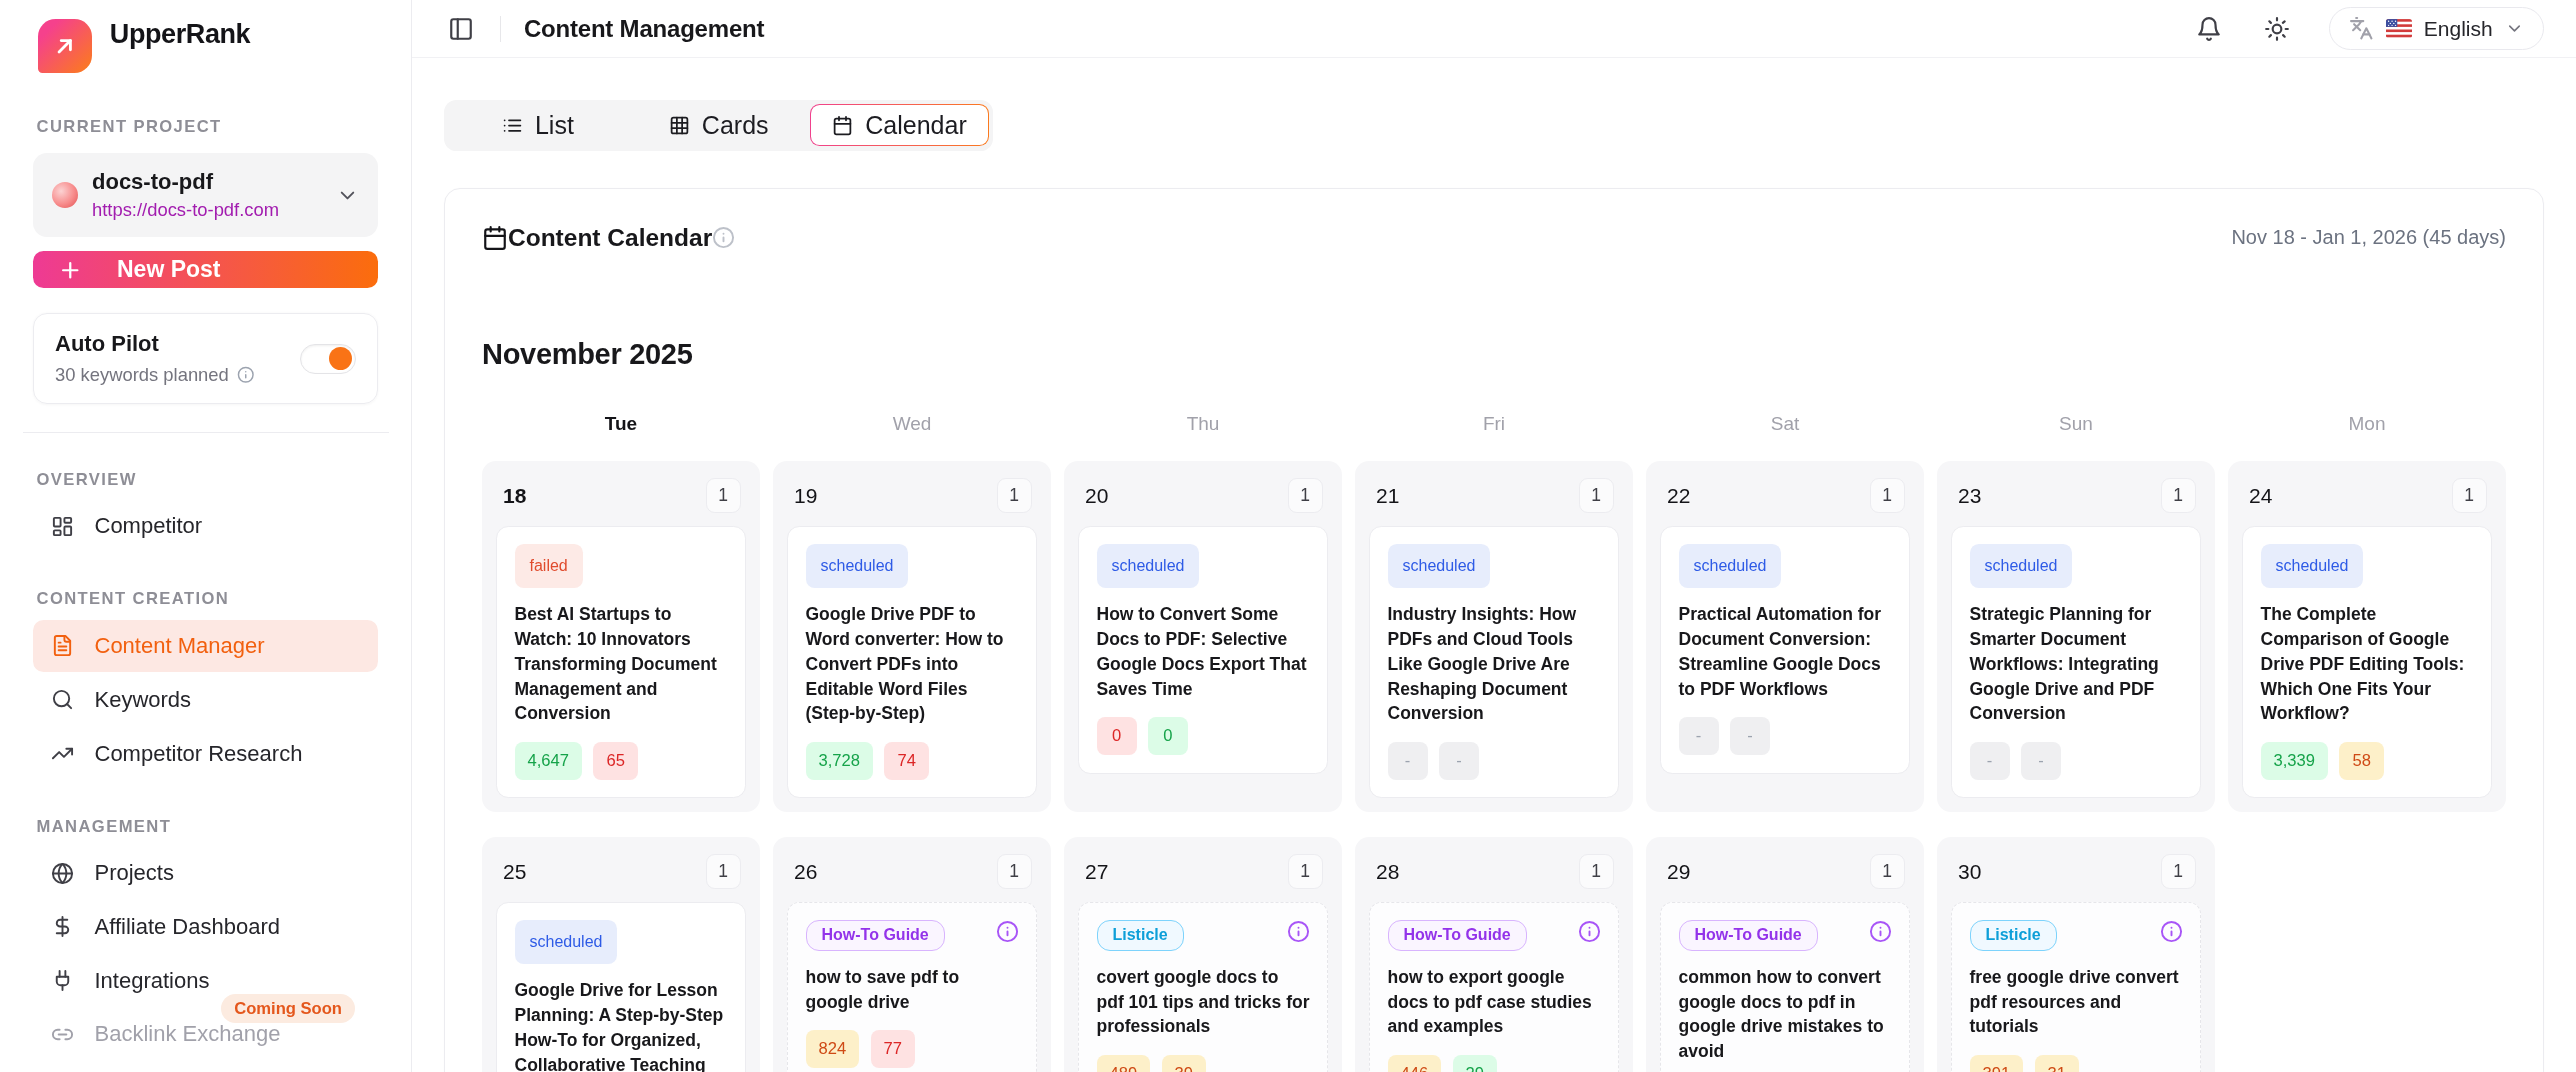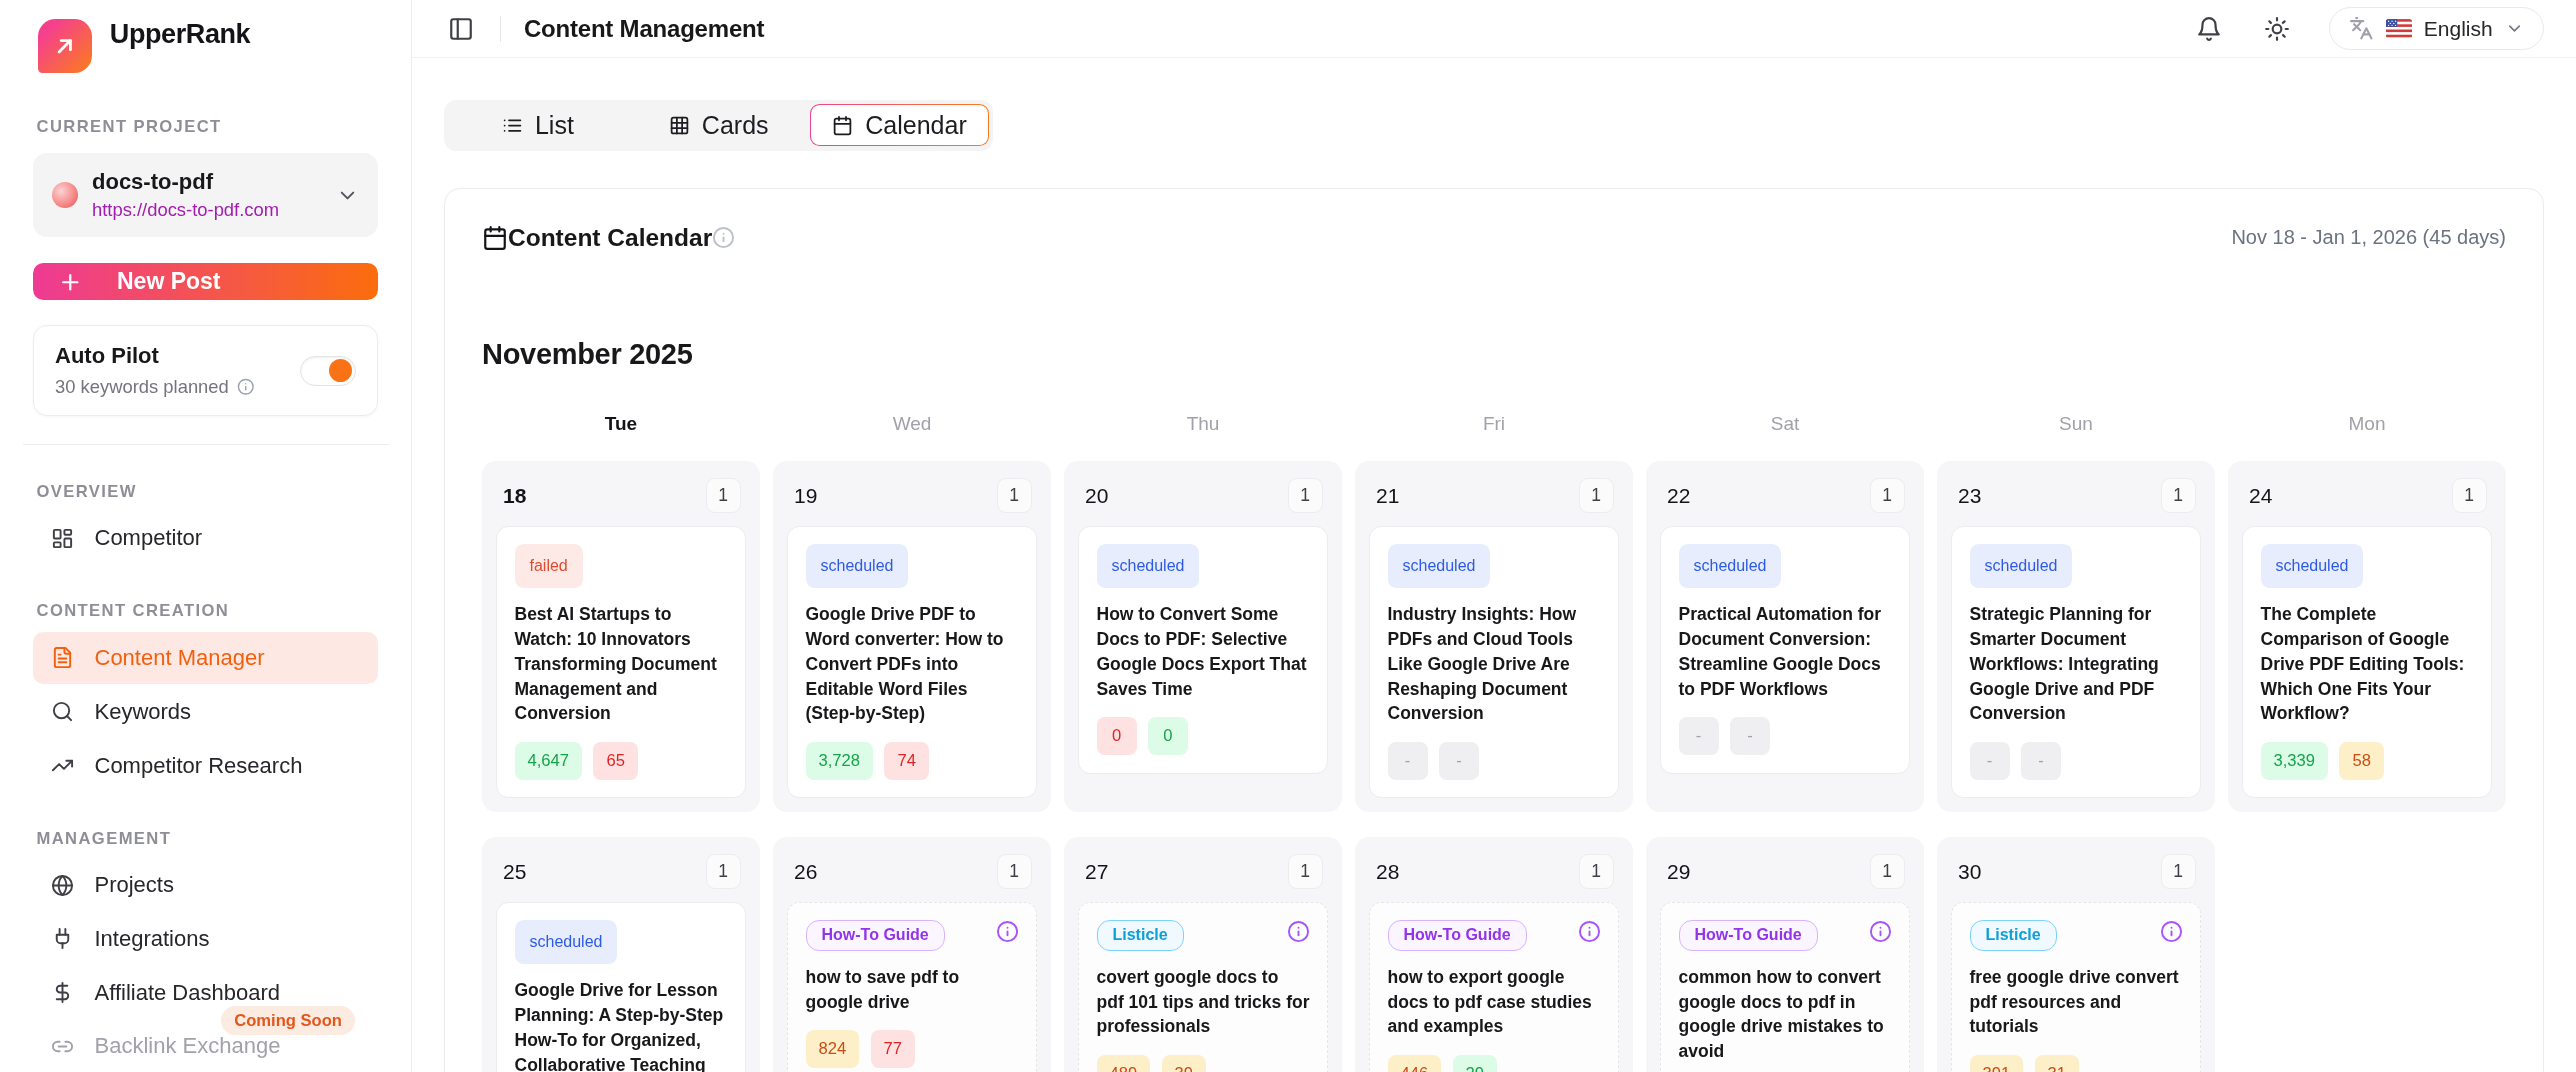--- a/index.html
+++ b/index.html
@@ -18,21 +18,21 @@
   .logo-text{font-size:27px;font-weight:700;letter-spacing:-0.4px;color:#141418}
   .section-label{font-size:16.6px;font-weight:700;letter-spacing:1.4px;color:#8e8e96}
   .lbl-project{margin:42px 0 16px 3.5px}
   .project-card{display:flex;align-items:center;gap:14px;background:#f4f4f5;
     border-radius:14px;padding:16px 19px;cursor:pointer}
   .favicon{width:26px;height:26px;border-radius:50%;flex:none;opacity:.8;
     background:radial-gradient(circle at 35% 35%,#fecaca,#f87171 55%,#dc2626)}
   .project-name{font-size:22px;font-weight:700;color:#18181b}
   .project-url{font-size:18.4px;color:#a21caf;margin-top:4.4px}
   .project-chev{margin-left:auto;color:#52525b;width:23px;height:23px}
-  .new-post{margin-top:26px;width:100%;height:37px;border:none;border-radius:10.5px;
+  .new-post{margin-top:14px;width:100%;height:37px;border:none;border-radius:10.5px;
     background:linear-gradient(90deg,#ee3a94,#fb6d0c);color:#fff;font-size:23px;
     font-weight:600;display:flex;align-items:center;gap:35px;padding:0 24.5px;cursor:pointer;
     font-family:inherit}
   .new-post svg{width:24.5px;height:24.5px}
   .autopilot{margin-top:24.5px;border:0.9px solid #ececf0;border-radius:14px;
     padding:17.5px 21px;display:flex;align-items:center;justify-content:space-between;
     box-shadow:0 0.9px 2.6px rgba(0,0,0,.04)}
   .ap-title{font-size:22px;font-weight:700}
   .ap-sub{font-size:18.4px;color:#74747e;margin-top:6.1px;display:flex;align-items:center;gap:8px}
   .ap-sub svg{width:17.5px;height:17.5px;color:#9ca3af}
@@ -223,34 +223,34 @@
       <svg class="" viewBox="0 0 24 24" fill="none" stroke="currentColor" stroke-width="2" stroke-linecap="round" stroke-linejoin="round">
           <circle cx="12" cy="12" r="10"></circle>
           <path d="M12 2a14.5 14.5 0 0 0 0 20 14.5 14.5 0 0 0 0-20"></path>
           <path d="M2 12h20"></path>
         </svg>
       <span>Projects</span>
     </div>
     <div class="nav-item">
 
       <svg class="" viewBox="0 0 24 24" fill="none" stroke="currentColor" stroke-width="2" stroke-linecap="round" stroke-linejoin="round">
+          <line x1="12" x2="12" y1="2" y2="22"></line>
+          <path d="M17 5H9.5a3.5 3.5 0 0 0 0 7h5a3.5 3.5 0 0 1 0 7H6"></path>
+        </svg>
+      <span>Affiliate Dashboard</span>
+    </div>
+    <div class="nav-item">
+
+      <svg class="" viewBox="0 0 24 24" fill="none" stroke="currentColor" stroke-width="2" stroke-linecap="round" stroke-linejoin="round">
           <path d="M12 22v-5"></path>
           <path d="M9 8V2"></path>
           <path d="M15 8V2"></path>
           <path d="M18 8v5a4 4 0 0 1-4 4h-4a4 4 0 0 1-4-4V8Z"></path>
         </svg>
       <span>Integrations</span>
-    </div>
-    <div class="nav-item">
-
-      <svg class="" viewBox="0 0 24 24" fill="none" stroke="currentColor" stroke-width="2" stroke-linecap="round" stroke-linejoin="round">
-          <line x1="12" x2="12" y1="2" y2="22"></line>
-          <path d="M17 5H9.5a3.5 3.5 0 0 0 0 7h5a3.5 3.5 0 0 1 0 7H6"></path>
-        </svg>
-      <span>Affiliate Dashboard</span>
     </div>
     <div class="nav-item disabled">
       <span class="badge-soon">Coming Soon</span>
       <svg class="" viewBox="0 0 24 24" fill="none" stroke="currentColor" stroke-width="2" stroke-linecap="round" stroke-linejoin="round">
           <path d="M9 17H7A5 5 0 0 1 7 7h2"></path>
           <path d="M15 7h2a5 5 0 1 1 0 10h-2"></path>
           <line x1="8" x2="16" y1="12" y2="12"></line>
         </svg>
       <span>Backlink Exchange</span>
     </div>

